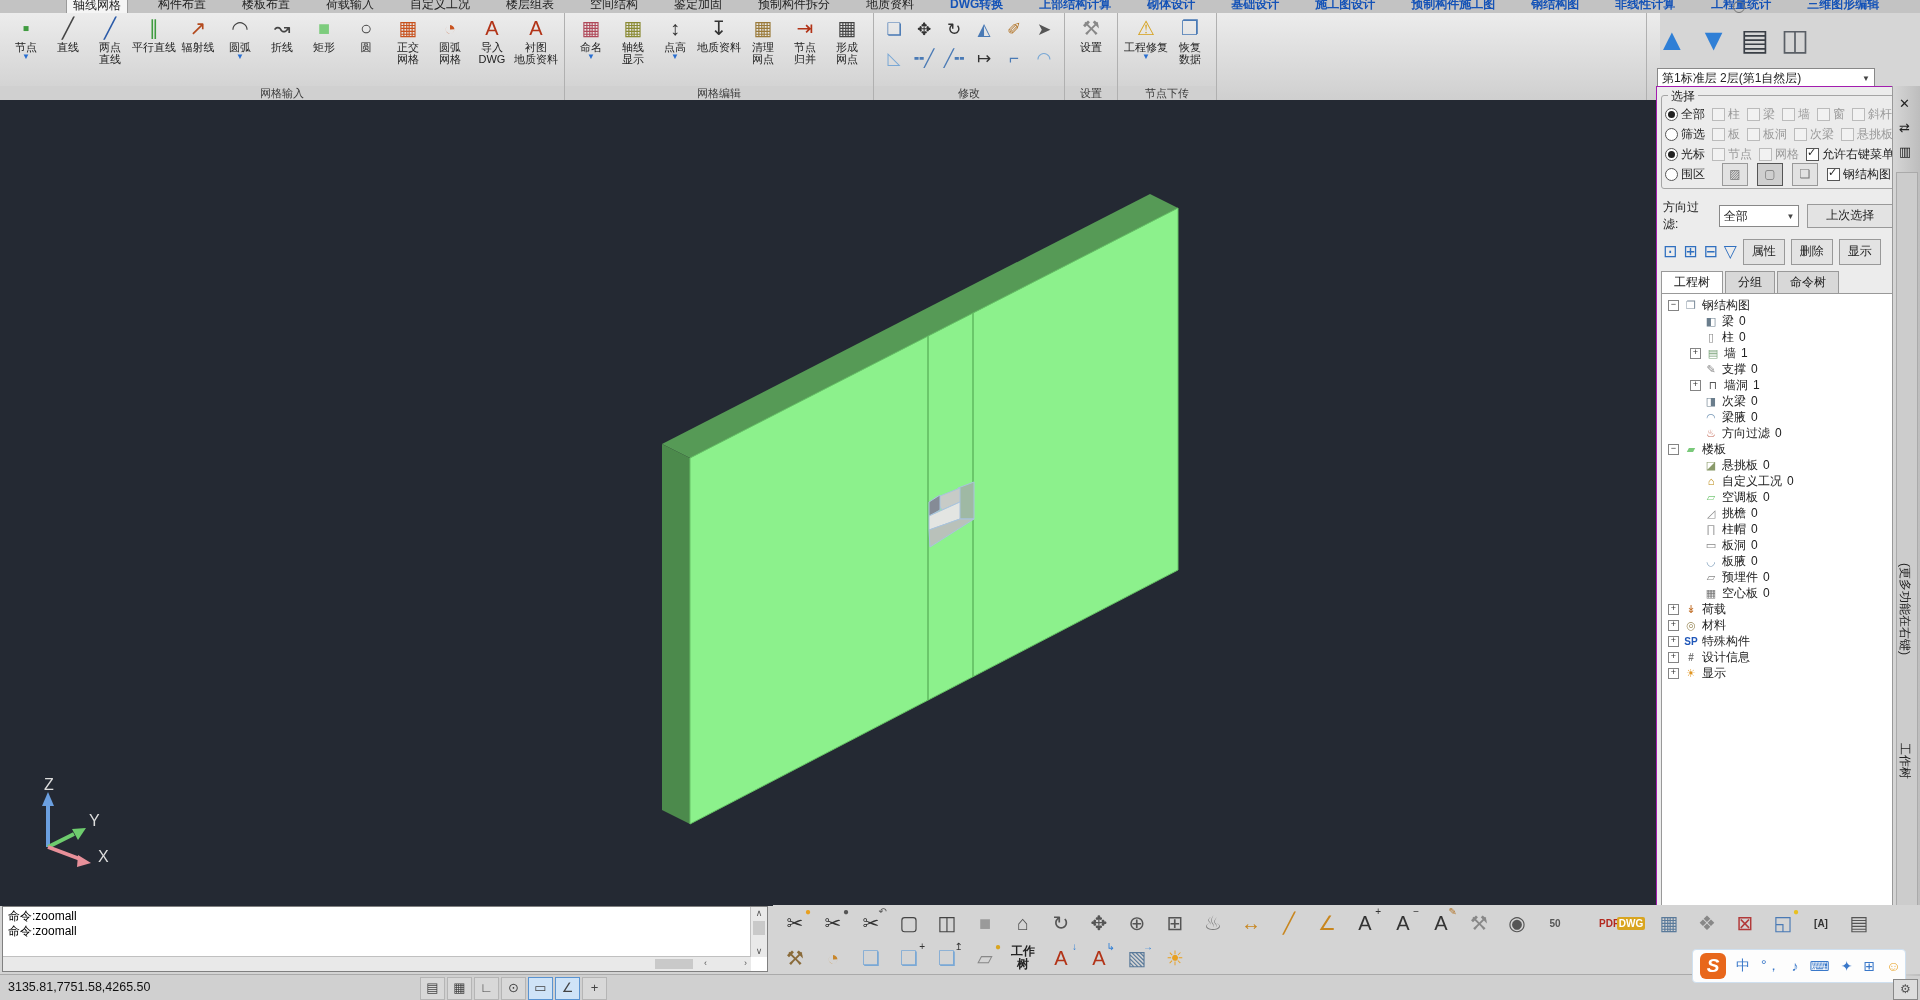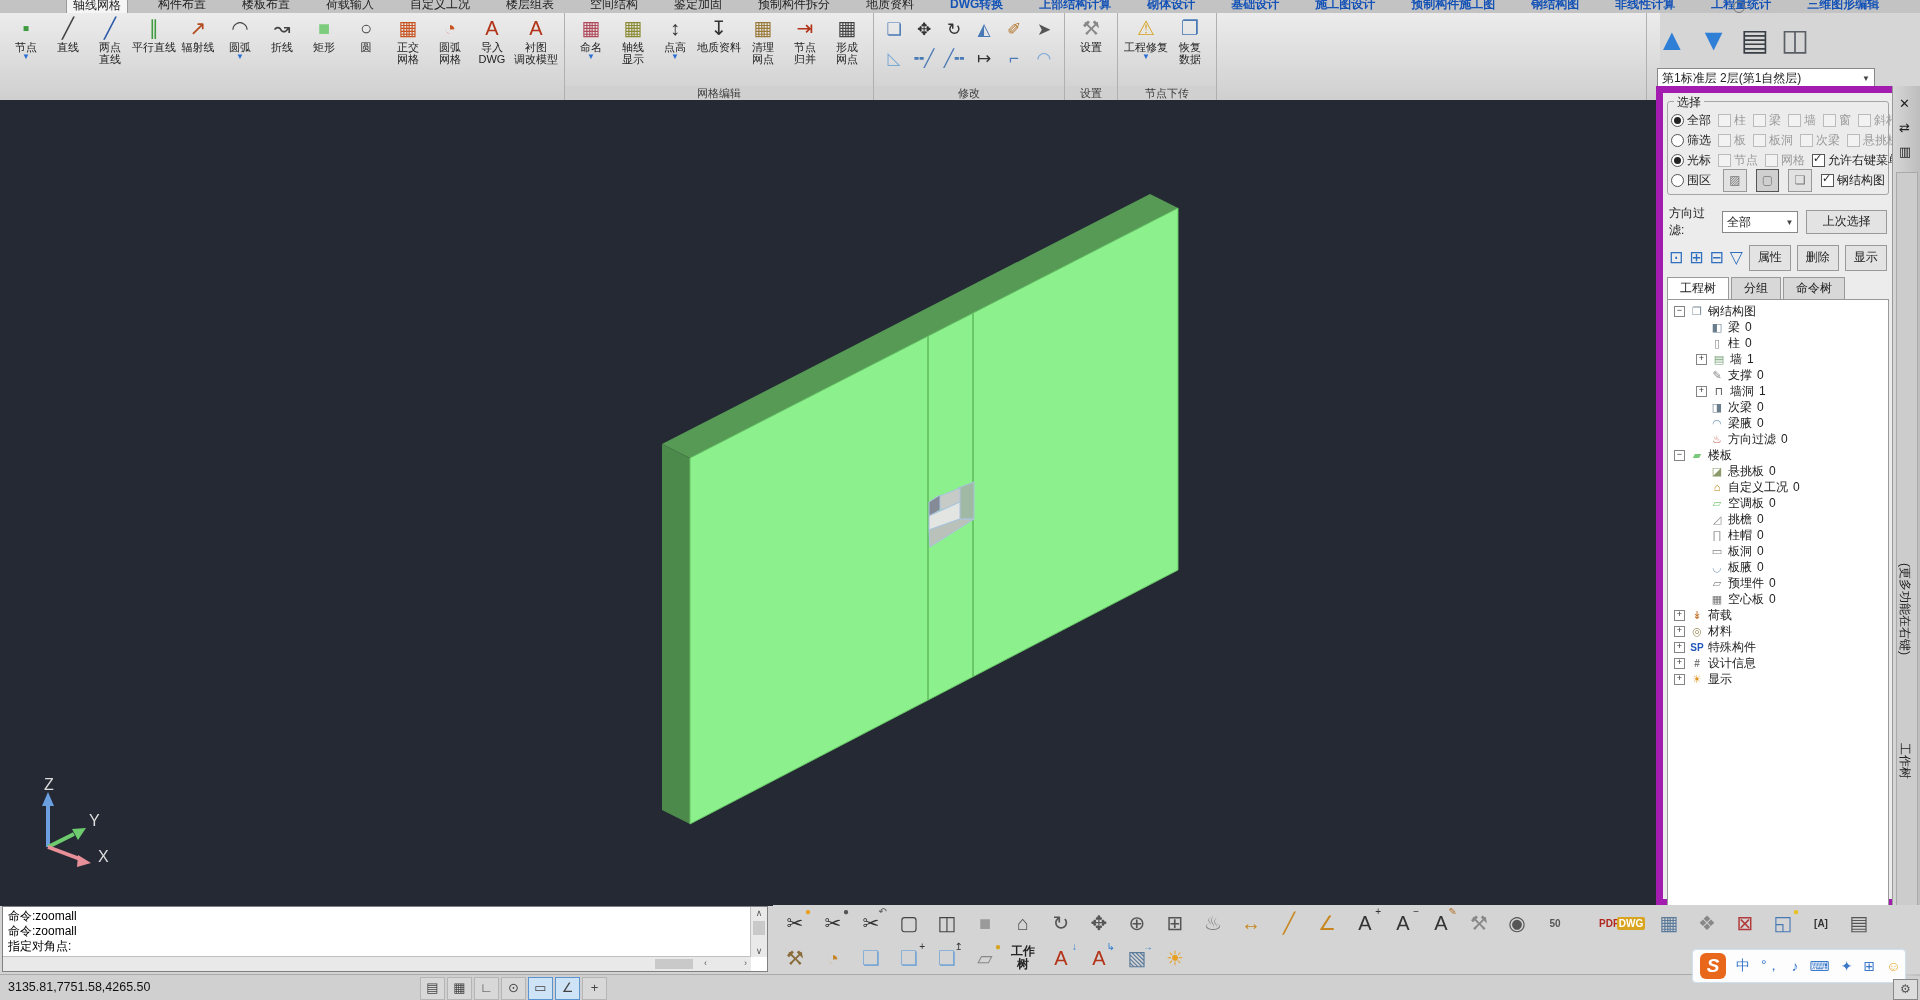--- a/index.html
+++ b/index.html
@@ -28,21 +28,21 @@
   .nav-icons span{font-size:30px;line-height:34px;}
   .floor-combo{margin-top:3px;width:208px;height:18px;background:#fff;border:1px solid #888;font-size:12px;display:flex;justify-content:space-between;align-items:center;padding:0 4px;color:#222;}
   .floor-combo .carrow{font-size:8px;color:#444;}
   .tab-extra-circle{position:absolute;top:1px;right:175px;width:10px;height:10px;border:1px solid #777;border-radius:50%;}
 
   
   .viewport{position:absolute;left:0;top:100px;width:1656px;height:806px;background:#242933;}
   .viewport svg{position:absolute;left:0;top:0;}
 
   
-  .right-panel{position:absolute;left:1656px;top:86px;width:244px;height:820px;background:#ececec;border:7px solid #a21caf;box-sizing:border-box;font-size:12px;color:#222;}
+  .right-panel{position:absolute;left:1656px;top:86px;width:244px;height:820px;background:#ececec;border:1px solid #a21caf;box-sizing:border-box;font-size:12px;color:#222;}
   .groupbox{position:relative;border:1px solid #a5a5a5;border-radius:3px;margin:8px 4px 2px;padding:8px 3px 4px;}
   .gtitle{position:absolute;top:-8px;left:6px;background:#ececec;padding:0 3px;font-size:12px;}
   .selrow{display:flex;align-items:center;height:20px;white-space:nowrap;}
   .radiowrap{display:flex;align-items:center;width:52px;}
   .radio{width:11px;height:11px;border:1px solid #555;border-radius:50%;background:#fff;margin-right:3px;position:relative;flex:none;}
   .radio.on::after{content:"";position:absolute;inset:2px;background:#222;border-radius:50%;}
   .cb{width:11px;height:11px;border:1px solid #999;background:#fff;margin:0 3px 0 7px;flex:none;position:relative;}
   .cb.dis{border-color:#bbb;background:#f2f2f2;}
   .cb.on{border-color:#555;}
   .cb.on::after{content:"✓";position:absolute;left:0px;top:-3px;font-size:11px;color:#222;}
@@ -200,23 +200,24 @@
 网格</span>
             </div>
             <div class="rbtn">
               <span class="ricon" style="color: rgb(178, 51, 23);">A</span>
               <span class="rlabel">导入
 DWG</span>
             </div>
             <div class="rbtn">
               <span class="ricon" style="color: rgb(178, 51, 23);">A</span>
               <span class="rlabel">衬图
-调改模型</span>
-            </div>
-          </div>
+地质资料</span>
+            </div>
+          </div>
+          <div class="glabel">网格输入</div>
         </div>
         <div class="rgroup">
           <div class="rbtns">
             <div class="rbtn">
               <span class="ricon" style="color: rgb(176, 73, 90);">▦</span>
               <span class="rlabel">命名</span>
               <span class="dropdn">▼</span>
             </div>
             <div class="rbtn">
               <span class="ricon" style="color: rgb(138, 138, 51);">▦</span>
@@ -591,21 +592,20 @@
         <div class="strip-ico" style="top: 58px;">▥</div>
       </div>
     <div class="vrot" style="top:477px;">(更多功能在右键)</div>
     <div class="vrot" style="top:657px;">工作树</div>
   </div>
 
   <div class="cmdwin">
     <div class="cmdlines" id="cmdlines">
         <div>命令:zoomall</div>
         <div>命令:zoomall</div>
-        <div>指定对角点:</div>
       </div>
     <div class="vsb">
       <span class="sa" style="top:1px;">∧</span>
       <div class="thumb"></div>
       <span class="sa" style="bottom:1px;">∨</span>
     </div>
     <div class="hsb">
       <span class="sa" style="right:44px;">‹</span>
       <div class="thumb"></div>
       <span class="sa" style="right:4px;">›</span>

